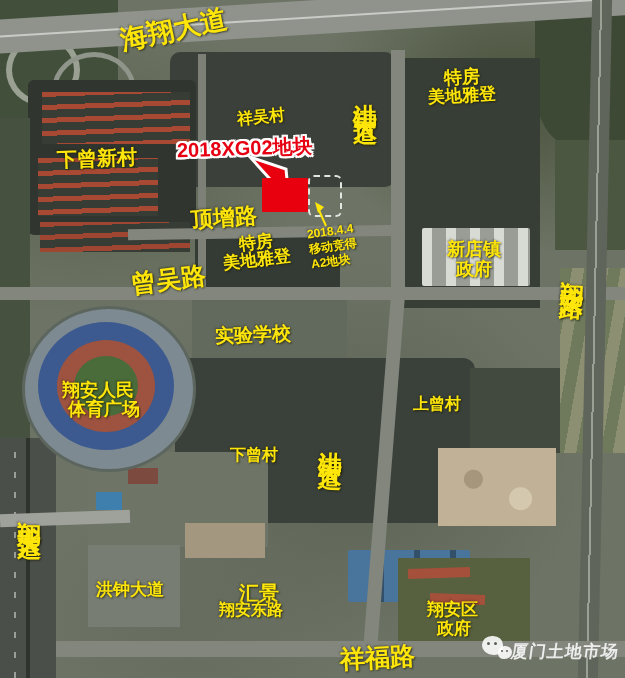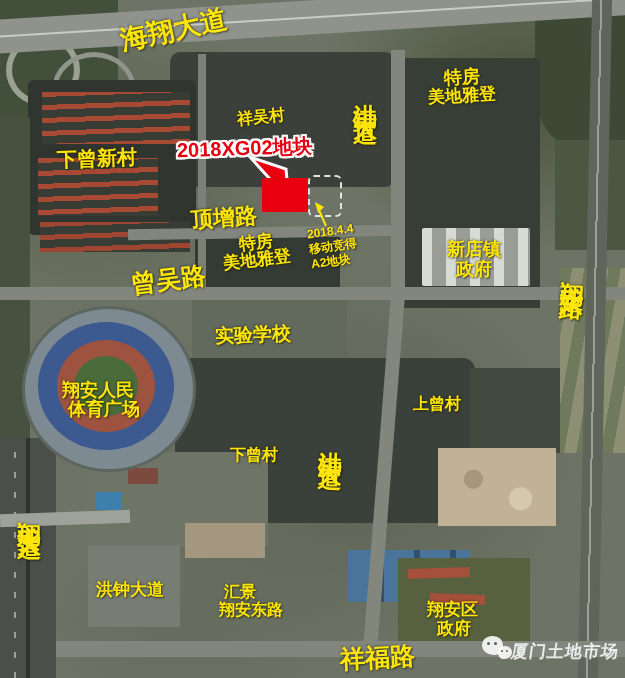--- a/index.html
+++ b/index.html
@@ -147,21 +147,21 @@
   <div class="lbl" style="left:413px;top:395px;font-size:16px;">上曾村</div>
 
   <div class="lbl vert" style="left:318px;top:432px;font-size:24px;letter-spacing:5px;transform:rotate(2deg);">洪钟大道</div>
 
   <div class="lbl" style="left:230px;top:446px;font-size:16px;">下曾村</div>
 
   <div class="lbl vert" style="left:16px;top:502px;font-size:24px;letter-spacing:5px;">翔安大道</div>
 
   <div class="lbl" style="left:96px;top:581px;font-size:17px;">洪钟大道</div>
 
-  <div class="lbl" style="left:224px;top:583px;font-size:16px;">汇景</div>
+  <div class="lbl" style="left:239px;top:583px;font-size:20px;">汇景</div>
   <div class="lbl" style="left:219px;top:601px;font-size:16px;">翔安东路</div>
 
   <div class="lbl" style="left:340px;top:644px;font-size:25px;transform:rotate(-3deg);">祥福路</div>
 
   <div class="lbl" style="left:427px;top:601px;font-size:17px;">翔安区</div>
   <div class="lbl" style="left:437px;top:620px;font-size:17px;">政府</div>
 
   <div class="lbl" style="left:57px;top:148px;font-size:20px;transform:rotate(-2deg);">下曾新村</div>
 
   <div class="wm" style="left:482px;top:636px;width:30px;height:28px;">

